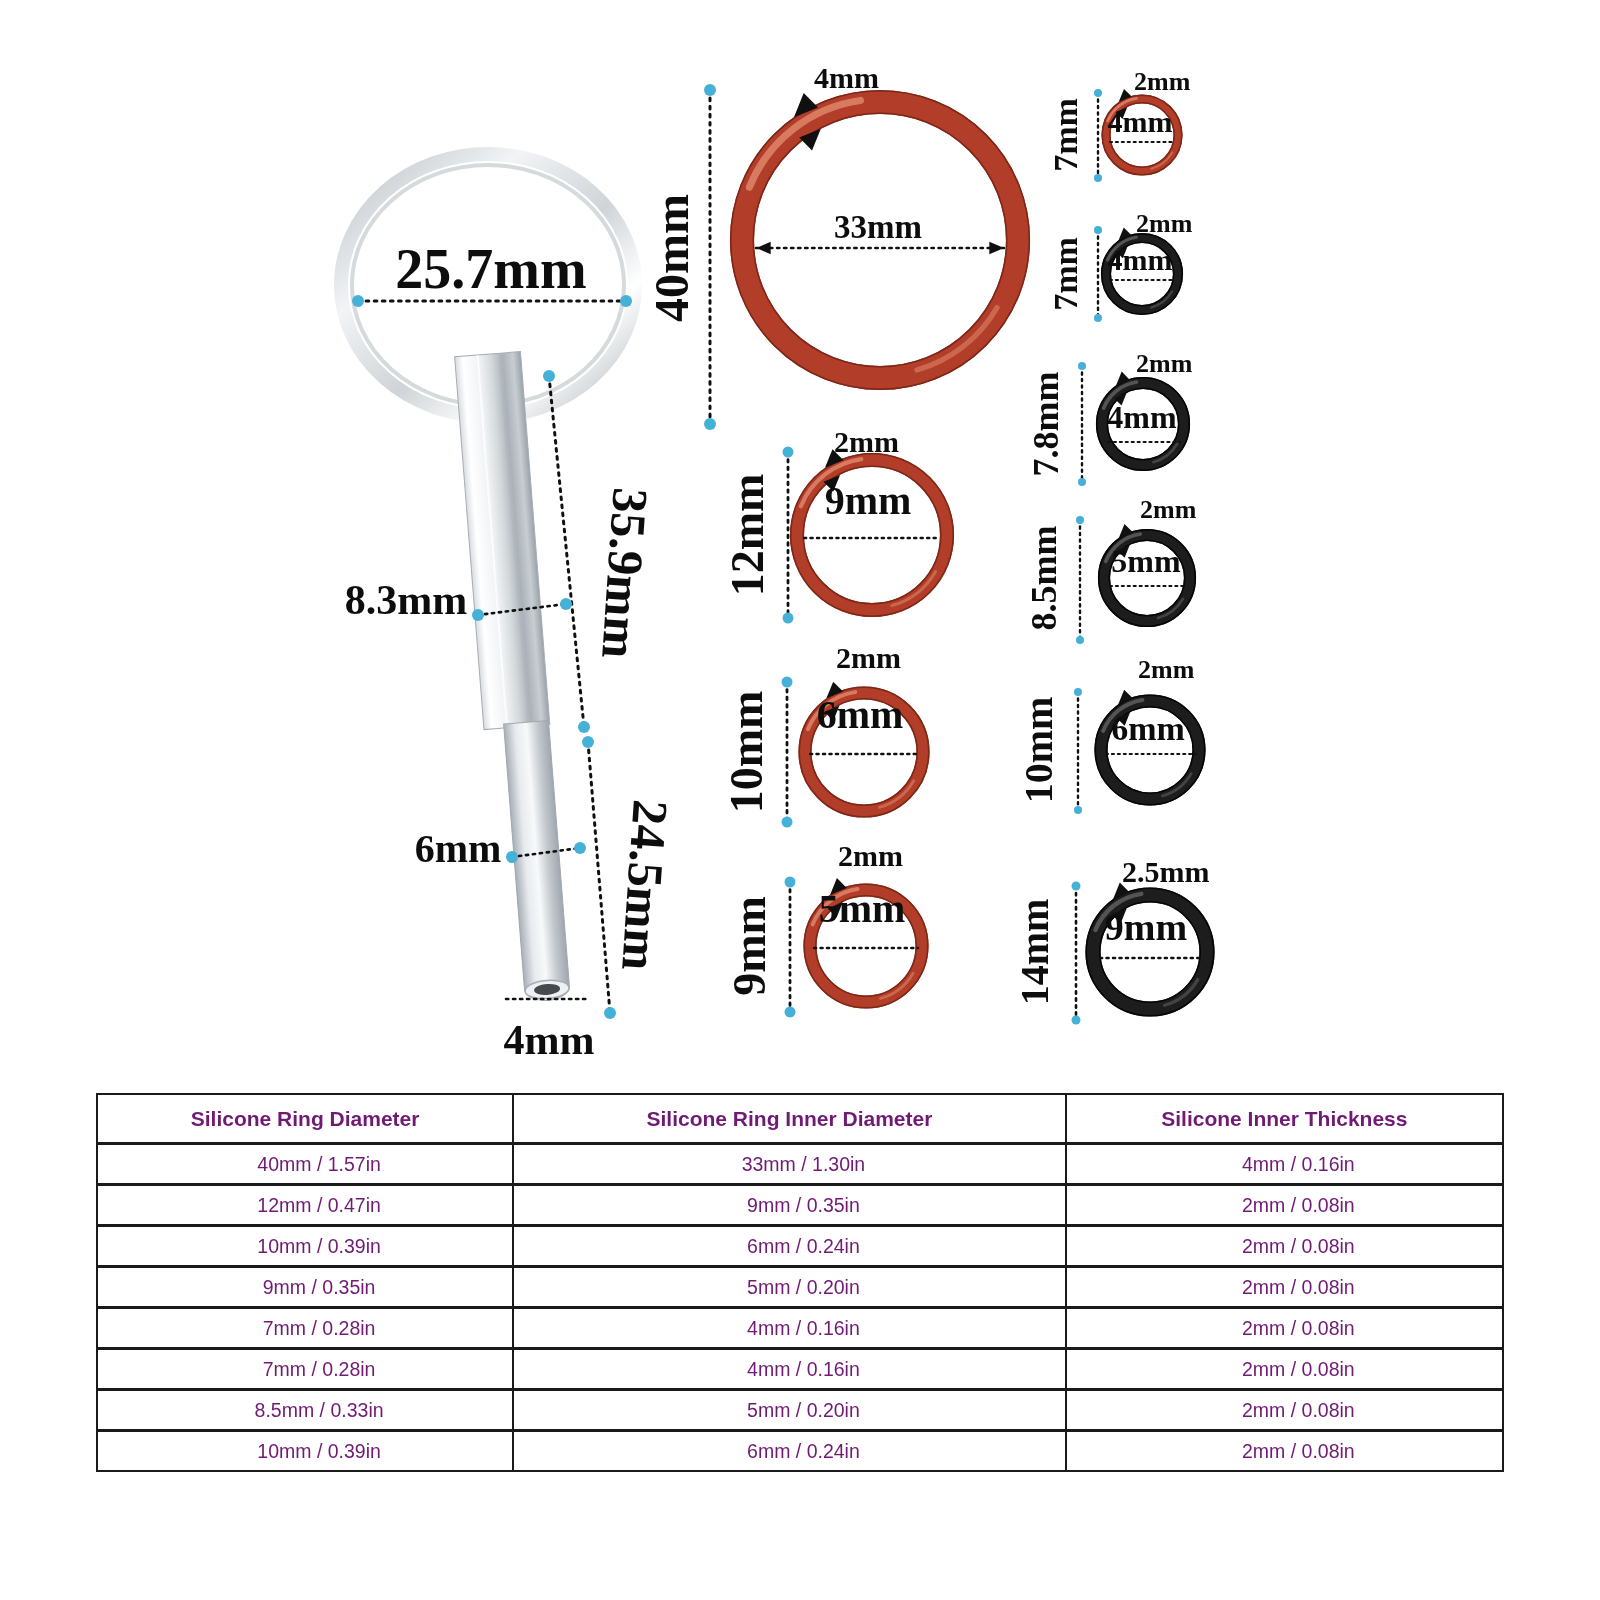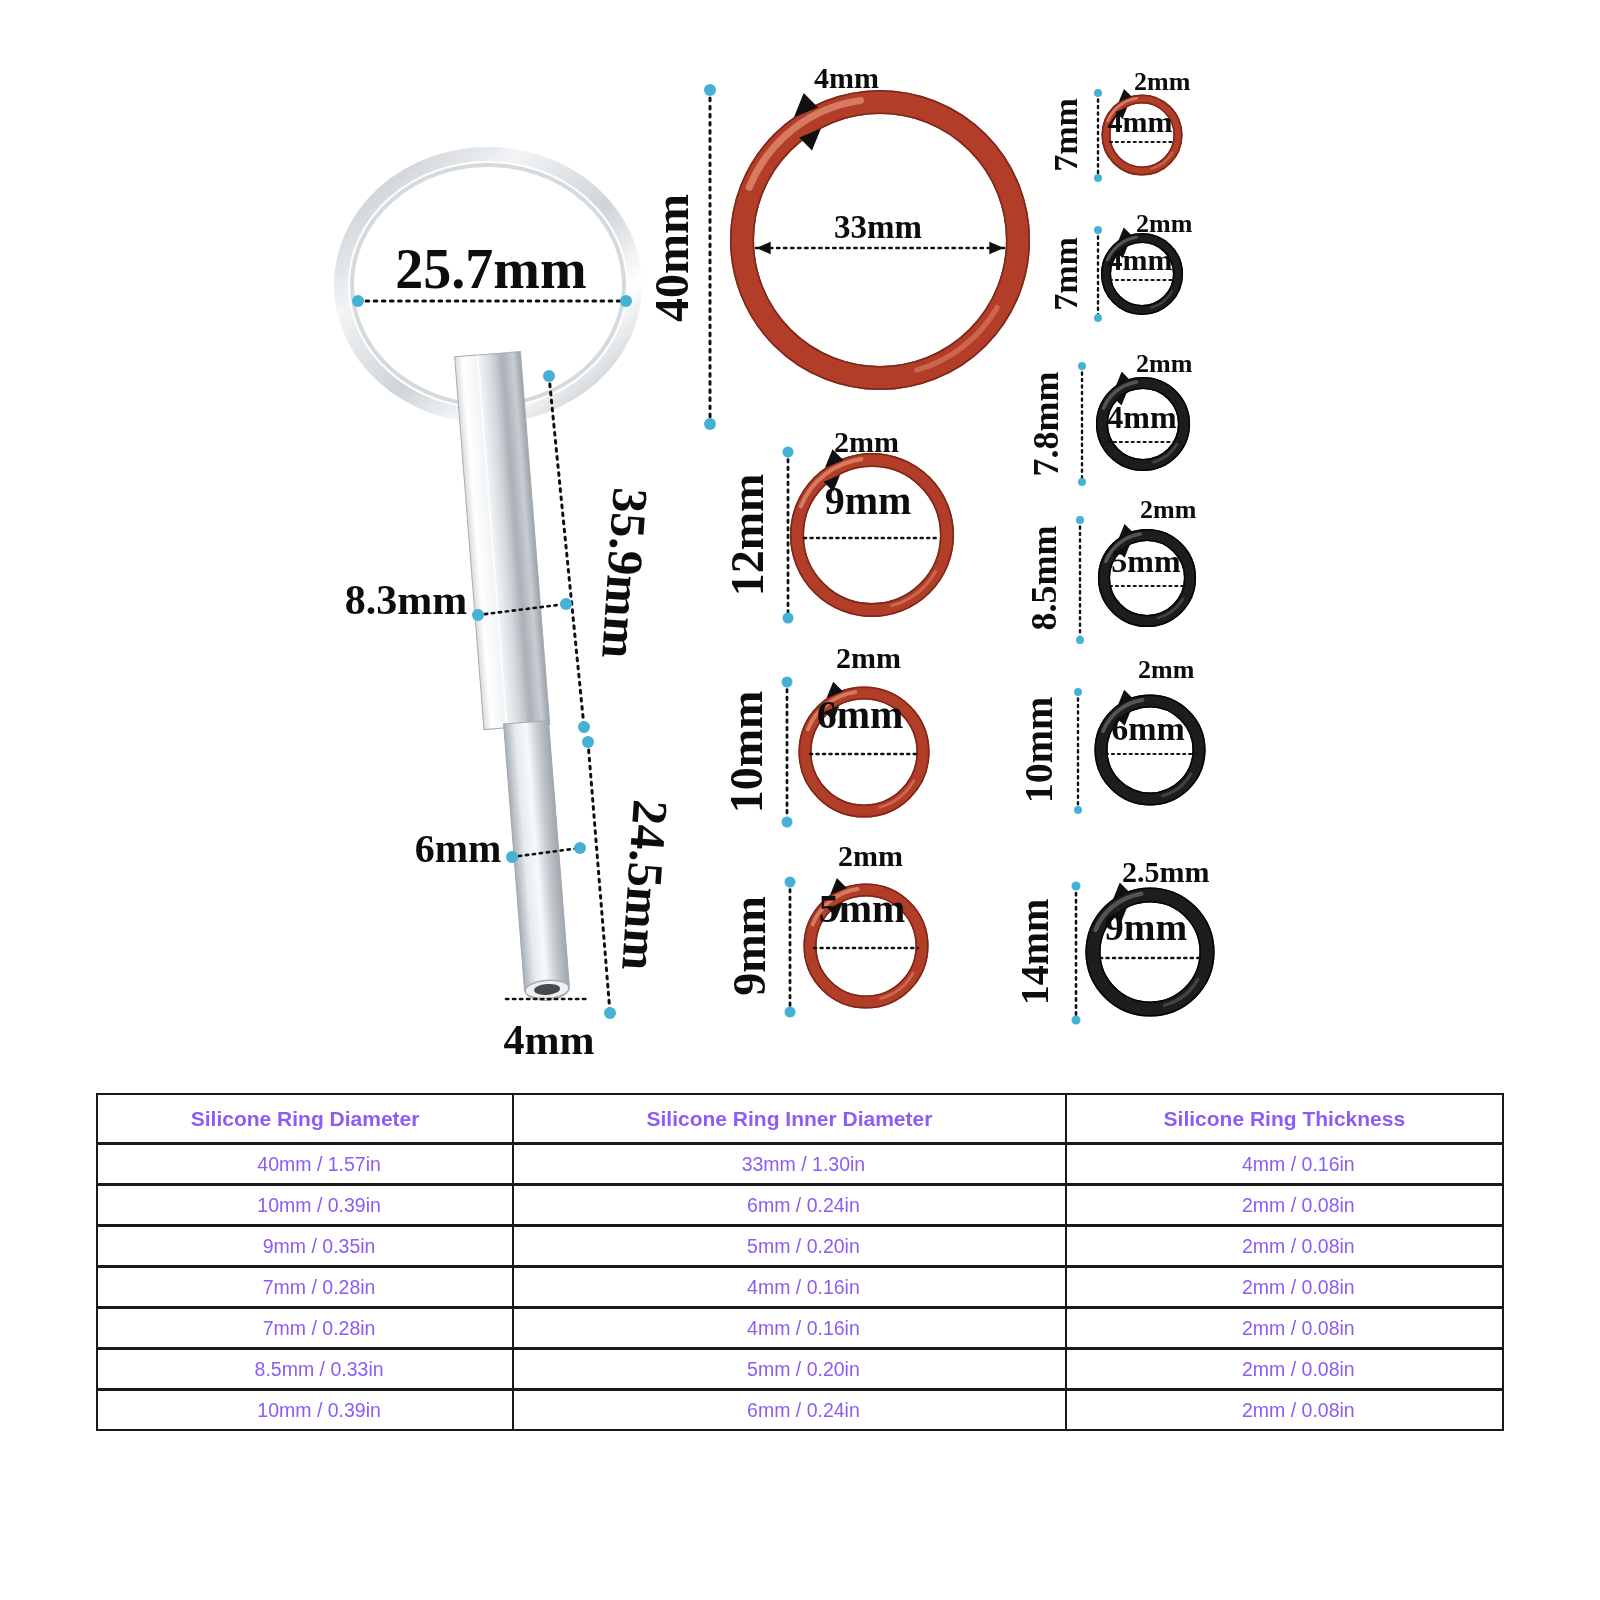--- a/index.html
+++ b/index.html
@@ -4,21 +4,21 @@
 <style>
   html,body{margin:0;padding:0;background:#ffffff;}
   body{width:1600px;height:1600px;position:relative;font-family:"Liberation Sans",sans-serif;overflow:hidden;}
   #diagram{position:absolute;left:0;top:0;}
   .mlabel{fill:#0d0d0d;font-family:"Liberation Serif","DejaVu Serif",serif;font-weight:700;}
   .dl3{stroke:#101010;stroke-width:3;stroke-dasharray:2.7 5.4;stroke-linecap:round;fill:none;}
   .dl2{stroke:#101010;stroke-width:2.6;stroke-dasharray:2.3 4.7;stroke-linecap:round;fill:none;}
   .dot6{fill:#46b1d7;}
   .spec{position:absolute;left:96px;top:1093px;width:1408px;}
   .spec table{width:100%;border-collapse:collapse;table-layout:fixed;background:#fff;}
-  .spec th,.spec td{border:2px solid #1a1a1a;text-align:center;vertical-align:middle;padding:0;color:#8b5cf6;}
+  .spec th,.spec td{border:2px solid #1a1a1a;text-align:center;vertical-align:middle;padding:0;color:#701a75;}
   .spec th{font-size:21px;font-weight:700;height:47px;}
   .spec td{font-size:19.5px;height:38px;}
   .spec tbody td{border-top-width:3px;padding-left:28px;}
 </style>
 </head>
 <body>
 
 <svg id="diagram" width="1600" height="1080" viewBox="0 0 1600 1080">
   <defs>
     <linearGradient id="gRing" x1="0" y1="0" x2="1" y2="1">
@@ -259,30 +259,35 @@
   <table>
     <colgroup>
         <col style="width:29.6%">
         <col style="width:39.3%">
         <col style="width:31.1%">
       </colgroup>
     <thead>
         <tr id="hrow">
           <th>Silicone Ring Diameter</th>
           <th>Silicone Ring Inner Diameter</th>
-          <th>Silicone Ring Thickness</th>
+          <th>Silicone Inner Thickness</th>
         </tr>
       </thead>
     <tbody id="tbody">
         <tr>
           <td>40mm / 1.57in</td>
           <td>33mm / 1.30in</td>
           <td>4mm / 0.16in</td>
         </tr>
         <tr>
+          <td>12mm / 0.47in</td>
+          <td>9mm / 0.35in</td>
+          <td>2mm / 0.08in</td>
+        </tr>
+        <tr>
           <td>10mm / 0.39in</td>
           <td>6mm / 0.24in</td>
           <td>2mm / 0.08in</td>
         </tr>
         <tr>
           <td>9mm / 0.35in</td>
           <td>5mm / 0.20in</td>
           <td>2mm / 0.08in</td>
         </tr>
         <tr>

